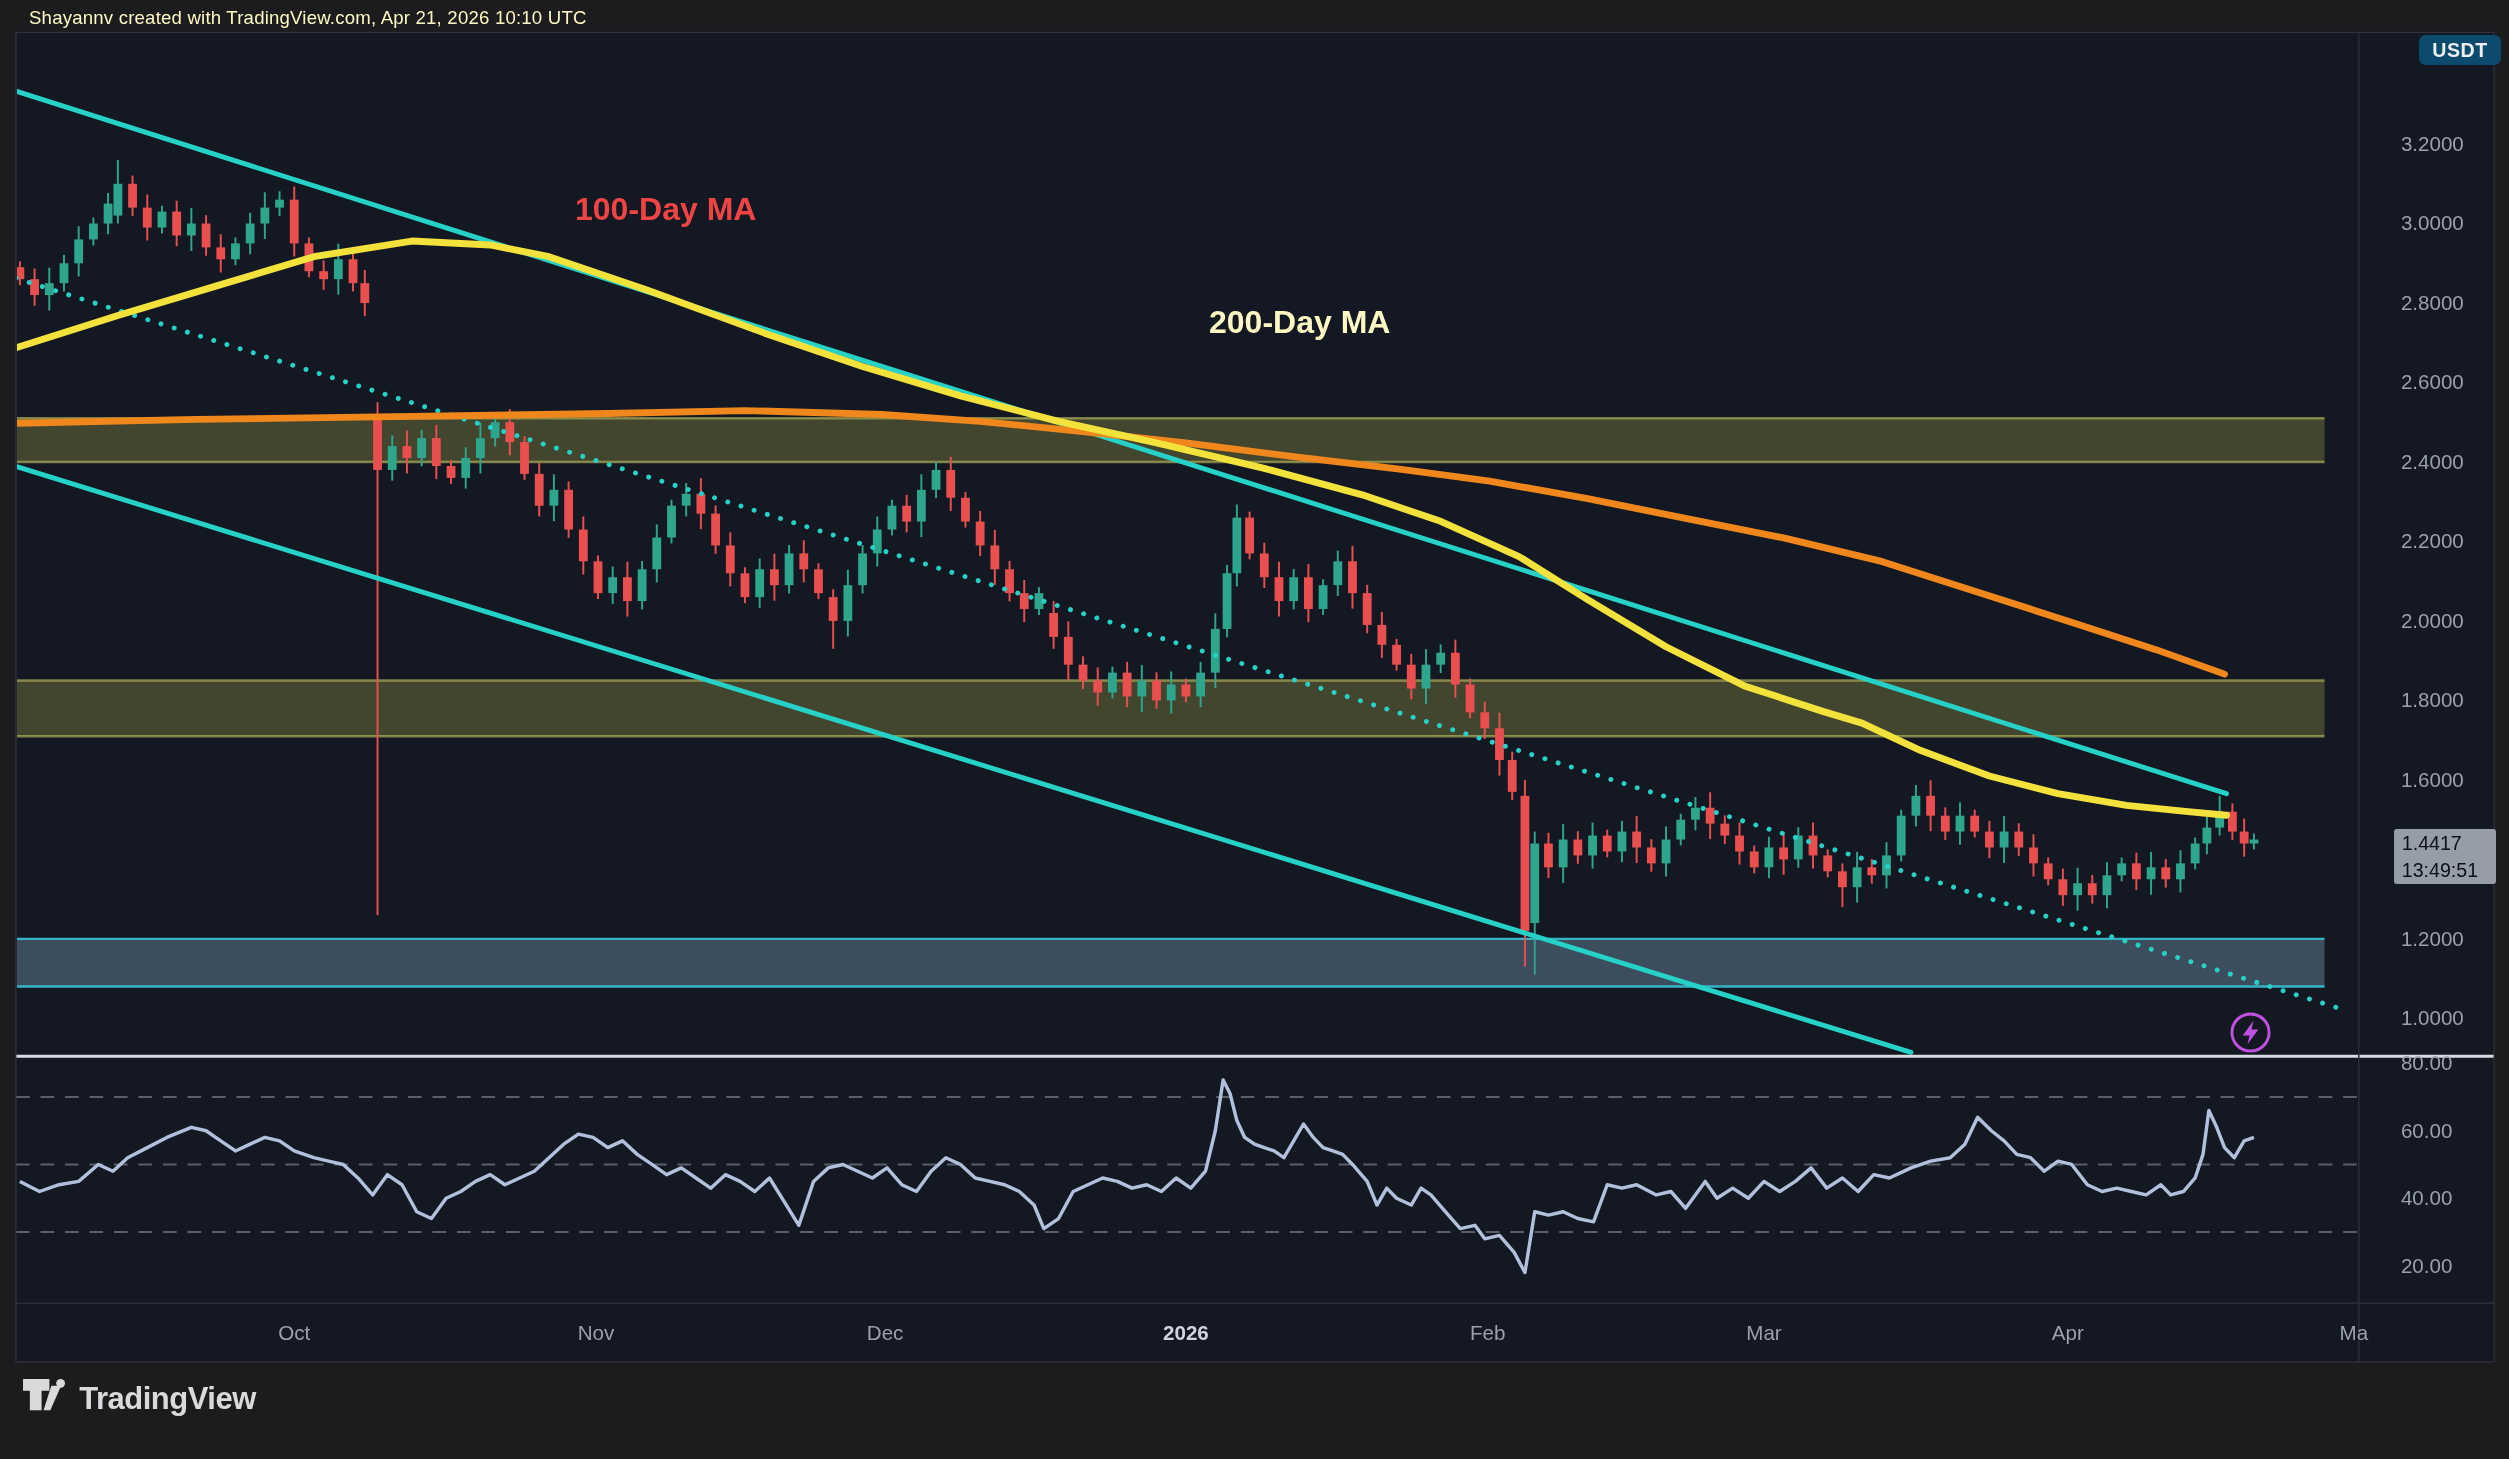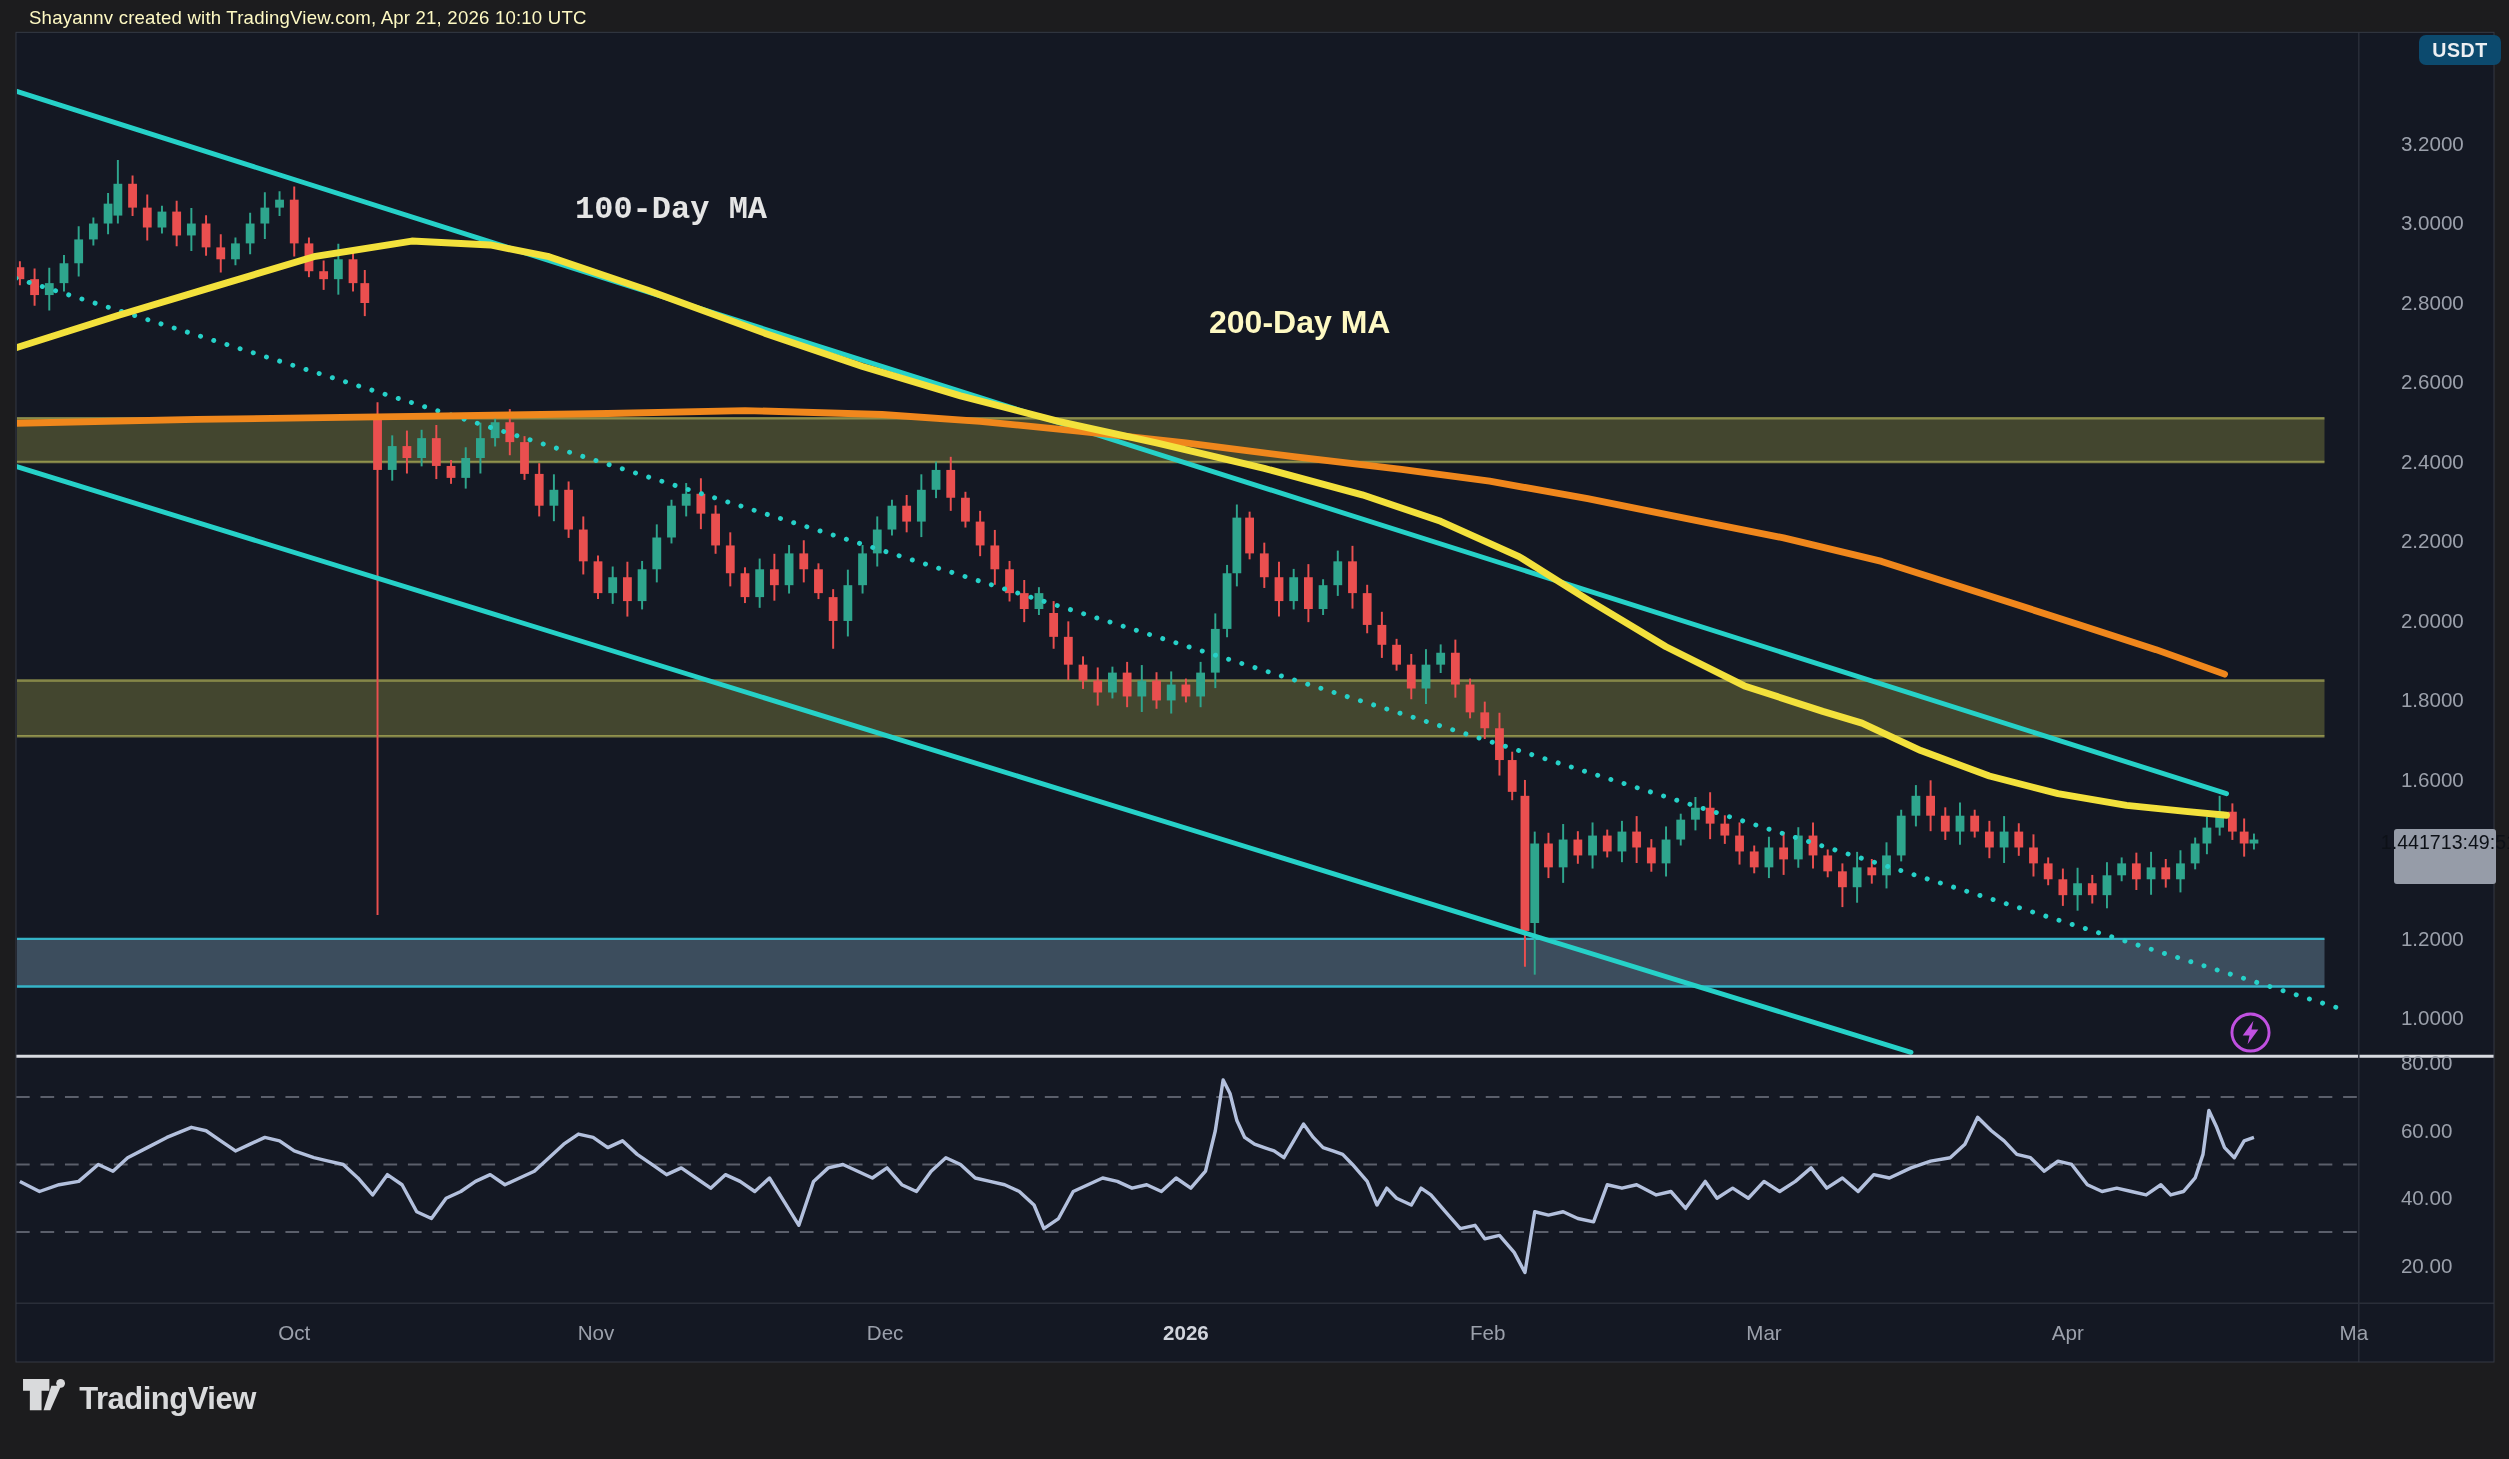--- a/index.html
+++ b/index.html
@@ -5,23 +5,23 @@
   html,body{margin:0;padding:0;background:#1c1c1e;width:2509px;height:1459px;overflow:hidden;
     font-family:"Liberation Sans",sans-serif;}
   #stage{position:relative;width:2509px;height:1459px;background:#1c1c1e;}
   #chart-svg{position:absolute;left:0;top:0;}
   .hdr{position:absolute;left:29px;top:6.9px;color:#fef9c3;font-size:18.6px;letter-spacing:0.2px;}
   .usdt-badge{position:absolute;left:2419px;top:35px;width:82px;height:30px;background:#0c4a6e;
     border-radius:6.9px;color:#eceff2;font-size:19.6px;font-weight:bold;display:flex;align-items:center;
     justify-content:center;letter-spacing:0.5px;}
   .price-badge{position:absolute;left:2394px;top:829px;width:102px;height:55px;background:#969ca8;
     border-radius:2.9px;color:#0d1117;font-size:19.6px;line-height:26.5px;padding-left:7.8px;box-sizing:border-box;
-    display:flex;flex-direction:row;justify-content:center;}
+    display:flex;flex-direction:column;justify-content:center;}
   .ma-label{position:absolute;font-size:32px;font-weight:bold;}
-  .ma-label.y{left:575px;top:191px;color:#e5e5e5;font-family:Liberation Mono, monospace;}
+  .ma-label.y{left:575px;top:191px;color:#ef4444;}
   .ma-label.o{left:1209px;top:304px;color:#fef9c3;}
   .bolt-btn{position:absolute;left:2229px;top:1011px;width:43px;height:43px;cursor:pointer;}
   .footer-logo{position:absolute;left:21.6px;top:1378px;display:flex;align-items:center;gap:12.7px;
     color:#d9dadc;text-decoration:none;text-align:right;}
   .footer-logo .word{font-size:31px;font-weight:bold;letter-spacing:-0.5px;}
 </style>
 </head>
 <body>
 
 <div id="stage">

